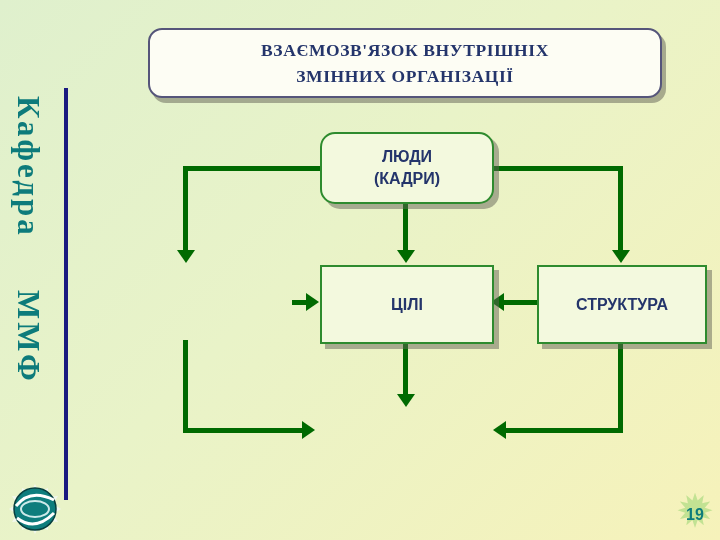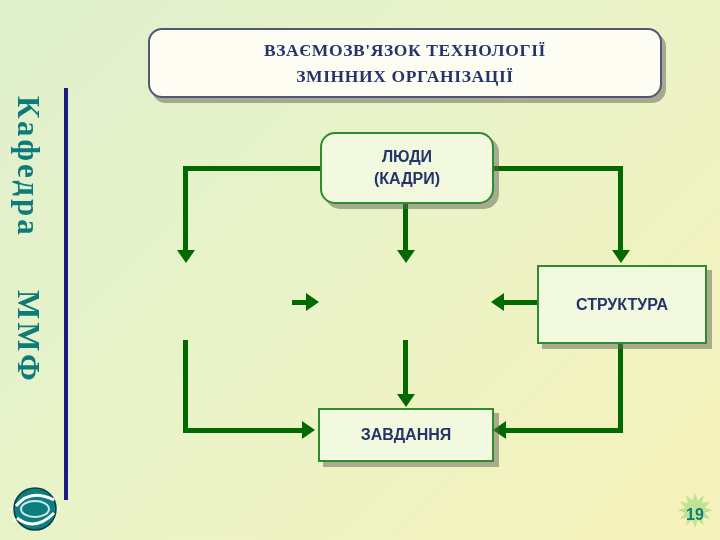--- a/index.html
+++ b/index.html
@@ -69,21 +69,21 @@
     display:flex; align-items:center; justify-content:center;
     color:var(--sidebar-text,#0d7b7b); font-weight:bold; font-size:16px;
   }
 </style>
 </head>
 <body>
 
 <div class="slide" style="--arrow: #006a00; --box-border: #2e8b2e; --box-fill: #f3f9de; --title-text: #24356b; --sidebar-text: #0d7b7b; --sidebar-line: #1a1a80;">
 
   <div class="title-box">
-    <div class="title-line">ВЗАЄМОЗВ'ЯЗОК ТЕХНОЛОГІЇ</div>
+    <div class="title-line">ВЗАЄМОЗВ'ЯЗОК ВНУТРІШНІХ</div>
     <div class="title-line">ЗМІННИХ ОРГАНІЗАЦІЇ</div>
   </div>
 
   <div class="side-line"></div>
   <div class="side-text side-text-top">Кафедра</div>
   <div class="side-text side-text-bottom">ММФ</div>
 
   <div class="line" style="left:183px; top:166px; width:137px; height:5px;"></div>
   <div class="line" style="left:183px; top:166px; width:5px; height:86px;"></div>
   <div class="ah ah-down" style="left:177px; top:250px;"></div>
@@ -109,25 +109,25 @@
   <div class="ah ah-right" style="left:302px; top:421px;"></div>
 
   <div class="line" style="left:618px; top:340px; width:5px; height:93px;"></div>
   <div class="line" style="left:505px; top:428px; width:118px; height:5px;"></div>
   <div class="ah ah-left" style="left:493px; top:421px;"></div>
 
   <div class="node node-people">
     <span>ЛЮДИ</span>
     <span>(КАДРИ)</span>
   </div>
+  <div class="node node-goals">
+    <span>ЦІЛІ</span>
+  </div>
   <div class="node node-structure">
     <span>СТРУКТУРА</span>
-  </div>
-  <div class="node node-tasks">
-    <span>ЗАВДАННЯ</span>
   </div>
 
   <div class="logo">
     <svg width="54" height="54" viewBox="0 0 54 54">
       <polygon points="27,2 31,10 40,6 40,15 50,14 45,22 53,27 45,32 50,40 40,39 40,48 31,44 27,52 23,44 14,48 14,39 4,40 9,32 1,27 9,22 4,14 14,15 14,6 23,10" fill="#f2f8ee"></polygon>
       <circle cx="27" cy="27" r="21" fill="#0e7d7d" stroke="#083f3f" stroke-width="1.5"></circle>
       <path d="M8 24 Q 22 6 46 18" stroke="#ffffff" stroke-width="3" fill="none"></path>
       <path d="M9 36 Q 27 50 46 31" stroke="#ffffff" stroke-width="3" fill="none"></path>
       <ellipse cx="27" cy="27" rx="14" ry="8" fill="none" stroke="#cdeaea" stroke-width="2"></ellipse>
     </svg>

